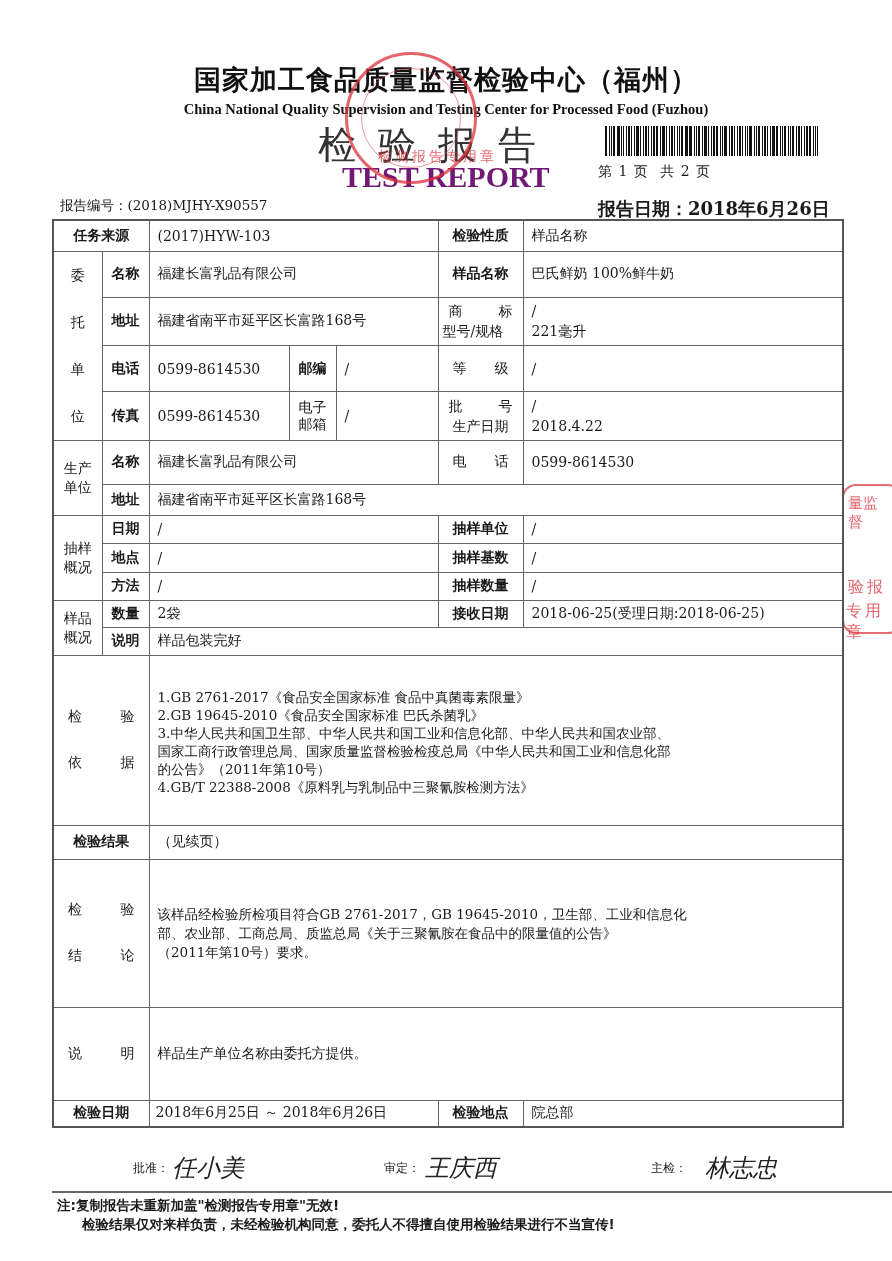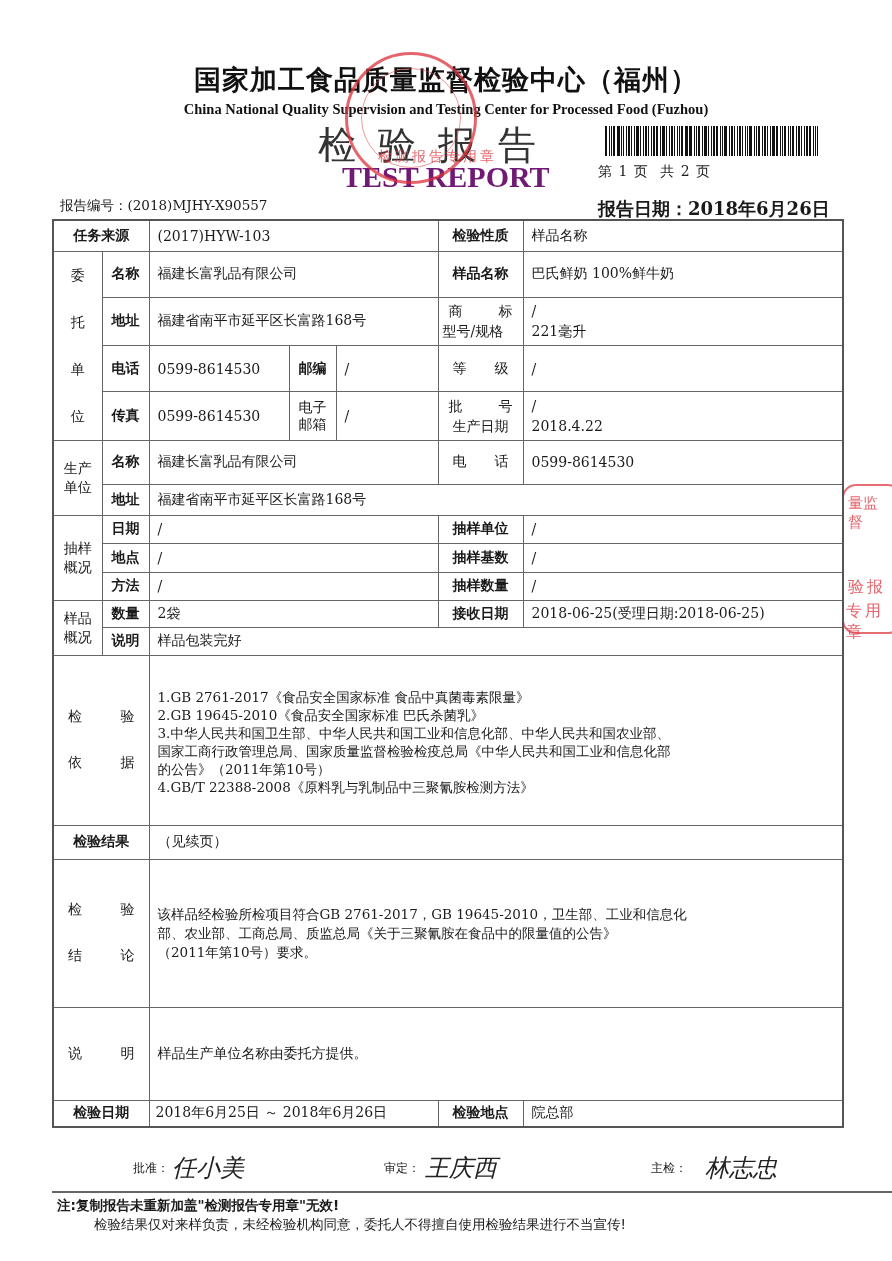--- a/index.html
+++ b/index.html
@@ -47,21 +47,21 @@
   .small2 { line-height: 17px; text-align: center; }
   .basis { line-height: 18px; font-size: 13.5px; padding-top: 4px !important; }
   .concl { line-height: 19px; font-size: 13.5px; }
 
   .signs { position: absolute; top: 1152px; left: 0; width: 892px; height: 40px; font-size: 12px; padding-left: 26px; }
   .sign-lbl { position: absolute; top: 8px; }
   .sig { position: absolute; top: 0; font-family: "DejaVu Serif", serif; font-style: italic; font-size: 24px; color: #222; }
 
   .rule { position: absolute; left: 52px; top: 1191px; width: 840px; height: 2px; background: #666; }
   .note1 { position: absolute; left: 57px; top: 1197px; font-size: 13.5px; font-weight: bold; font-family: "DejaVu Sans", sans-serif; }
-  .note2 { position: absolute; left: 82px; top: 1216px; font-size: 13.5px; font-weight: normal; font-family: "DejaVu Sans", sans-serif; margin-left: 12px; }
+  .note2 { position: absolute; left: 82px; top: 1216px; font-size: 13.5px; font-weight: bold; font-family: "DejaVu Sans", sans-serif; }
 </style>
 </head>
 <body>
 
 <div class="org-cn">国家加工食品质量监督检验中心（福州）</div>
 <div class="org-en">China National Quality Supervision and Testing Center for Processed Food (Fuzhou)</div>
 <div class="title-cn">检验报告</div>
 <div class="title-en">TEST REPORT</div>
 
 <div class="seal"></div>

